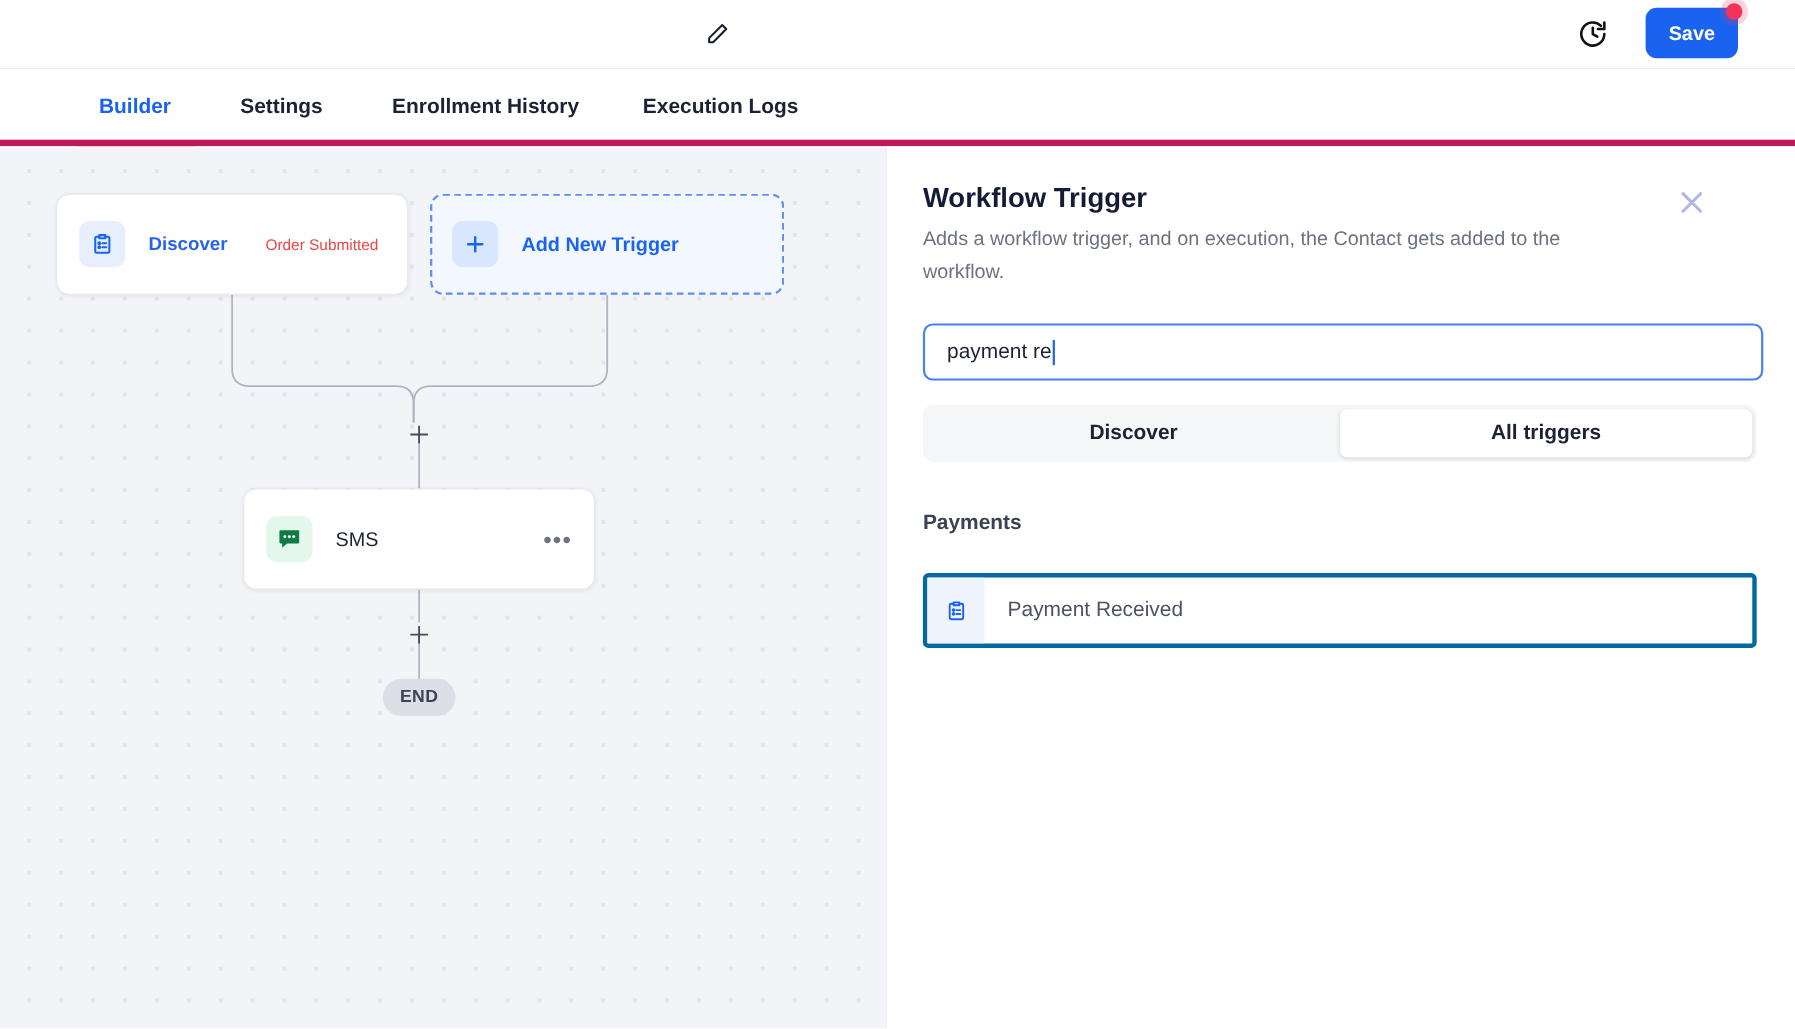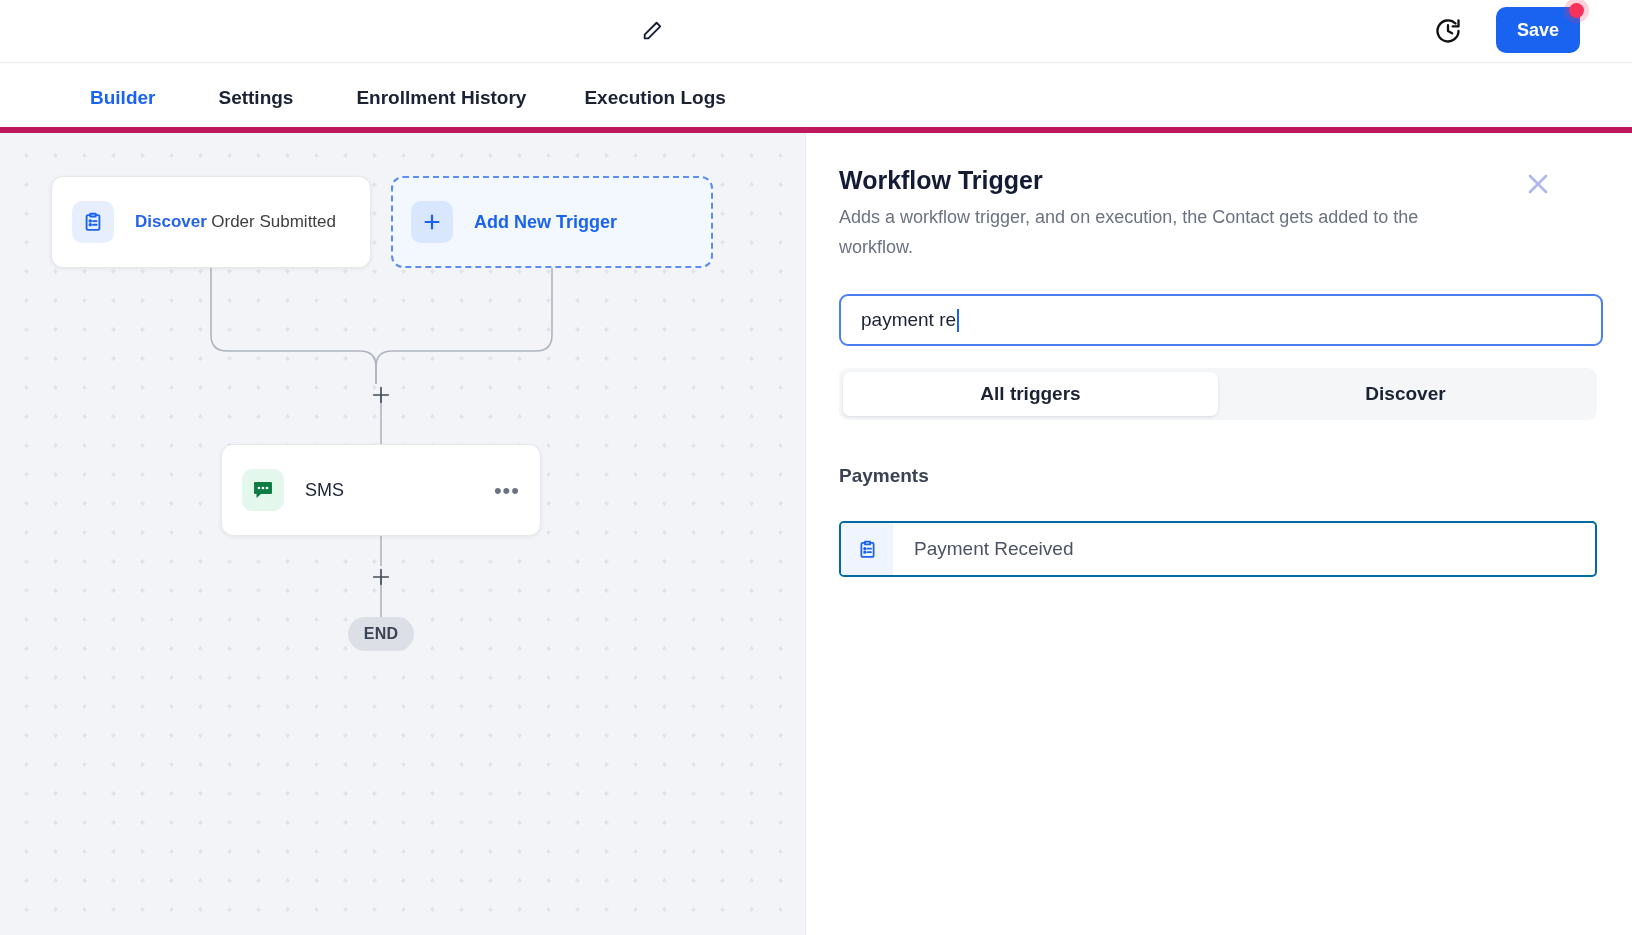--- a/index.html
+++ b/index.html
@@ -102,21 +102,21 @@
     background: #fff; border-radius: 12px; border: 1px solid #E6E8EC;
     box-shadow: 0 1px 4px rgba(20,27,52,0.07);
     display: flex; align-items: center; padding-left: 20px; cursor: pointer;
   }
   .icon-sq {
     width: 42px; height: 42px; border-radius: 10px; background: #E7EFFE;
     display: flex; align-items: center; justify-content: center; flex: none;
   }
   .trig-text { margin-left: 21px; }
   .trig-label { font-size: 17px; font-weight: 700; color: #2563EB; line-height: 1.35; }
-  .trig-sub { font-size: 17px; color: #404040; line-height: 1.35; }
+  .trig-sub { font-size: 14px; color: #ef4444; line-height: 1.35; margin-left: 30px; }
 
   .node-add {
     position: absolute; left: 391px; top: 43px; width: 322px; height: 92px;
     background: #F3F8FF; border: 2px dashed #5B8DF3; border-radius: 12px;
     display: flex; align-items: center; padding-left: 18px; cursor: pointer;
   }
   .icon-sq-plus { background: #D8E6FE; }
   .add-label { margin-left: 21px; font-size: 18px; font-weight: 700; color: #1A63F0; }
 
   .node-sms {
@@ -184,22 +184,22 @@
     border-radius: 7px;
   }
   .seg.active { background: #fff; box-shadow: 0 1px 3px rgba(20,27,52,0.12); }
 
   .group-title {
     position: absolute; left: 33px; top: 332px;
     font-size: 19px; font-weight: 700; color: #3b4253;
   }
 
   .result-row {
-    position: absolute; left: 33px; top: 388px; width: 758px; height: 56px;
-    border: 2px solid #0369a1; border-radius: 5px;
+    position: absolute; left: 33px; top: 388px; width: 758px; height: 68px;
+    border: 4px solid #0369a1; border-radius: 5px;
     display: flex; align-items: stretch; cursor: pointer; overflow: hidden;
   }
   .result-icon-cell {
     width: 52px; background: #EFF4FE;
     display: flex; align-items: center; justify-content: center; flex: none;
   }
   .result-label {
     display: flex; align-items: center; padding-left: 21px;
     font-size: 19px; color: #4b5263;
   }
@@ -322,22 +322,22 @@
   <div class="panel">
     <div class="panel-title">Workflow Trigger</div>
     <div class="panel-desc">Adds a workflow trigger, and on execution, the Contact gets added to the workflow.</div>
 
     <div class="search-box">
       <span class="search-val">payment re</span>
         <span class="caret"></span>
     </div>
 
     <div class="seg-wrap">
+      <div class="seg">Discover</div>
       <div class="seg active">All triggers</div>
-      <div class="seg">Discover</div>
     </div>
 
     <div class="group-title">Payments</div>
 
     <div class="result-row">
       <span class="result-icon-cell">
         <svg width="21" height="21" viewBox="0 0 24 24" fill="none" stroke="#1A63F0" stroke-width="2" stroke-linecap="round" stroke-linejoin="round">
           <path d="M9 3h6v3H9z"></path>
           <path d="M15 4.5h2.5A1.5 1.5 0 0 1 19 6v13a1.5 1.5 0 0 1-1.5 1.5h-11A1.5 1.5 0 0 1 5 19V6a1.5 1.5 0 0 1 1.5-1.5H9"></path>
           <circle cx="9" cy="11" r=".9" fill="#1A63F0"></circle>

